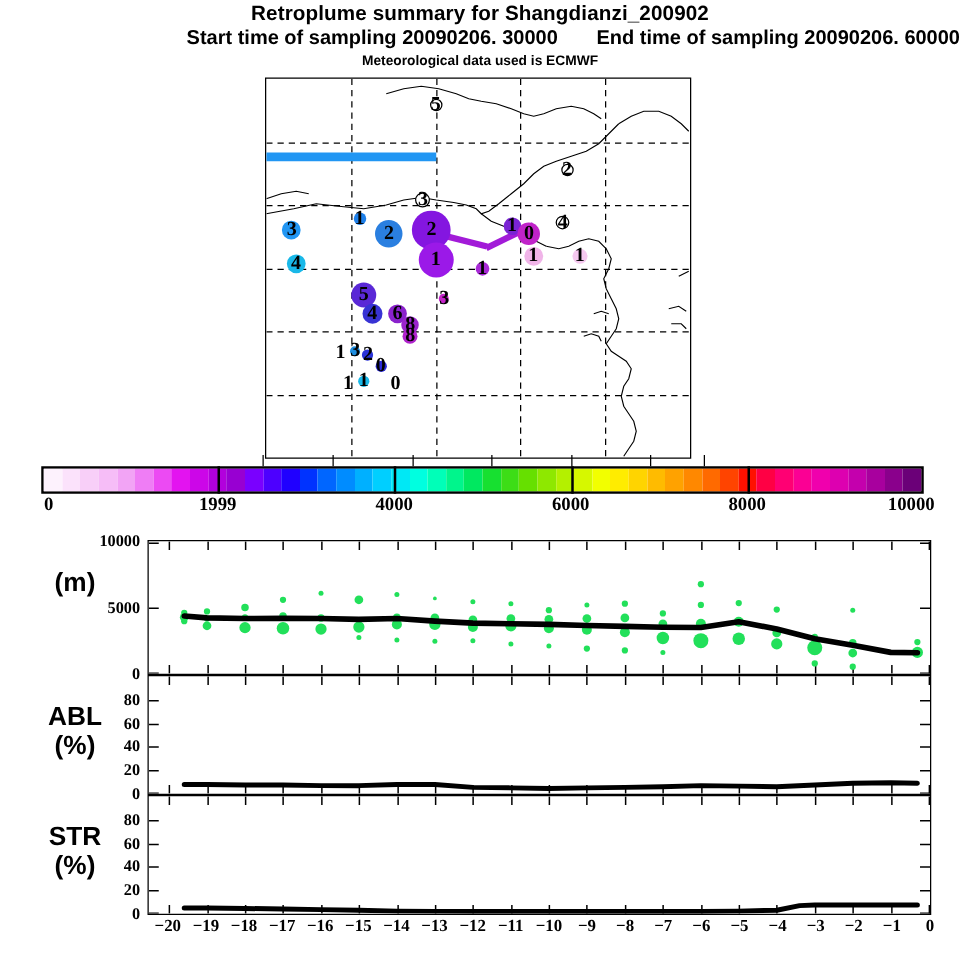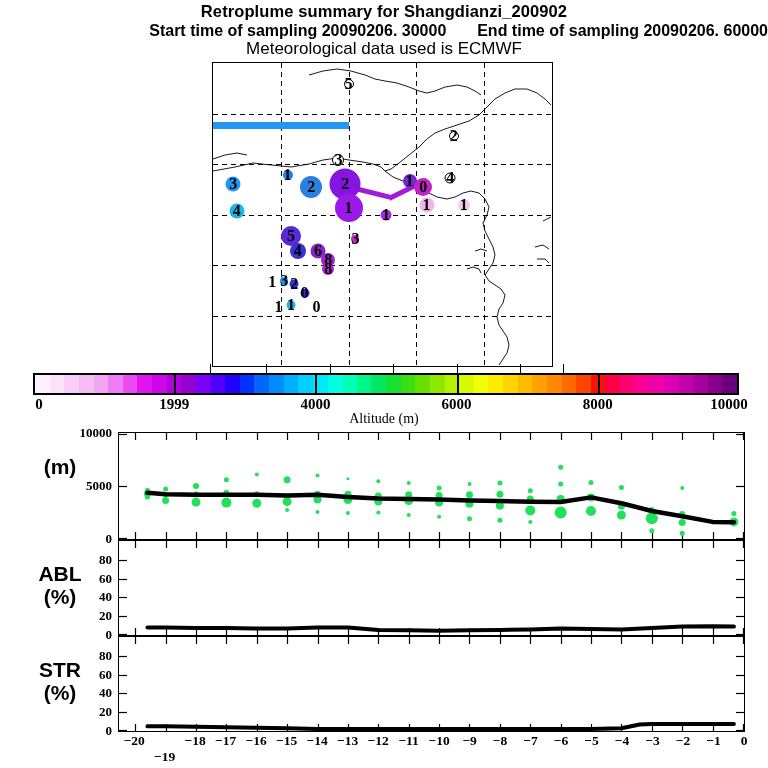--- a/index.html
+++ b/index.html
@@ -8,21 +8,21 @@
     font-family:"Liberation Sans", sans-serif;
     color:#000;overflow:hidden;position:relative;
   }
   #root{position:absolute;left:0;top:0;width:768px;height:604px;}
 
   
   .title-block{position:absolute;left:0;top:0;width:768px;text-align:center;}
   .t-main{font-size:16.5px;font-weight:bold;letter-spacing:.1px;line-height:19px;margin-top:2px;}
   .t-sub{font-size:16px;font-weight:bold;line-height:19px;text-align:right;}
   .t-sub .gap{display:inline-block;width:22px;}
-  .t-third{font-size:17px;font-weight:normal;line-height:18px;}
+  .t-third{font-size:11px;font-weight:bold;line-height:18px;}
 
   
   #map-wrap{position:absolute;left:212px;top:62px;width:341px;height:305px;
             border:1px solid #000;box-sizing:border-box;background:#fff;overflow:hidden;}
   #map-svg{position:absolute;left:0;top:0;}
   .mk{position:absolute;border-radius:50%;transform:translate(-50%,-50%);}
   .mk-out{position:absolute;border-radius:50%;transform:translate(-50%,-50%);
           border:1.2px solid #000;background:#fff;}
   .mlbl{position:absolute;transform:translate(-50%,-50%);
         font-size:16px;font-weight:bold;font-family:"Liberation Serif",serif;
@@ -242,21 +242,20 @@
       <div class="cb-tick" style="left: 562.5px;"></div>
     </div>
   <div id="cbar-labels">
       <span style="left: 39px;">0</span>
       <span style="left: 174.2px;">1999</span>
       <span style="left: 315.4px;">4000</span>
       <span style="left: 456.6px;">6000</span>
       <span style="left: 597.8px;">8000</span>
       <span style="left: 729px;">10000</span>
     </div>
-  <div id="cbar-title">Altitude (m)</div>
 
   <div class="rowlbl" id="l-alt">
     <div>(m)</div>
   </div>
   <div class="rowlbl" id="l-abl">
     <div>ABL</div>
     <div>(%)</div>
   </div>
   <div class="rowlbl" id="l-str">
     <div>STR</div>
@@ -521,21 +520,21 @@
       <div class="ytick" style="top: 578.6px;">60</div>
       <div class="ytick" style="top: 559.8px;">80</div>
       <div class="ytick" style="top: 731px;">0</div>
       <div class="ytick" style="top: 712.2px;">20</div>
       <div class="ytick" style="top: 693.4px;">40</div>
       <div class="ytick" style="top: 674.6px;">60</div>
       <div class="ytick" style="top: 655.8px;">80</div>
     </div>
   <div id="xticks">
       <span style="left: 134.244px;">−20</span>
-      <span style="left: 164.732px; margin-top: 16px;">−19</span>
+      <span style="left: 164.732px;">−19</span>
       <span style="left: 195.22px;">−18</span>
       <span style="left: 225.707px;">−17</span>
       <span style="left: 256.195px;">−16</span>
       <span style="left: 286.683px;">−15</span>
       <span style="left: 317.171px;">−14</span>
       <span style="left: 347.659px;">−13</span>
       <span style="left: 378.146px;">−12</span>
       <span style="left: 408.634px;">−11</span>
       <span style="left: 439.122px;">−10</span>
       <span style="left: 469.61px;">−9</span>

